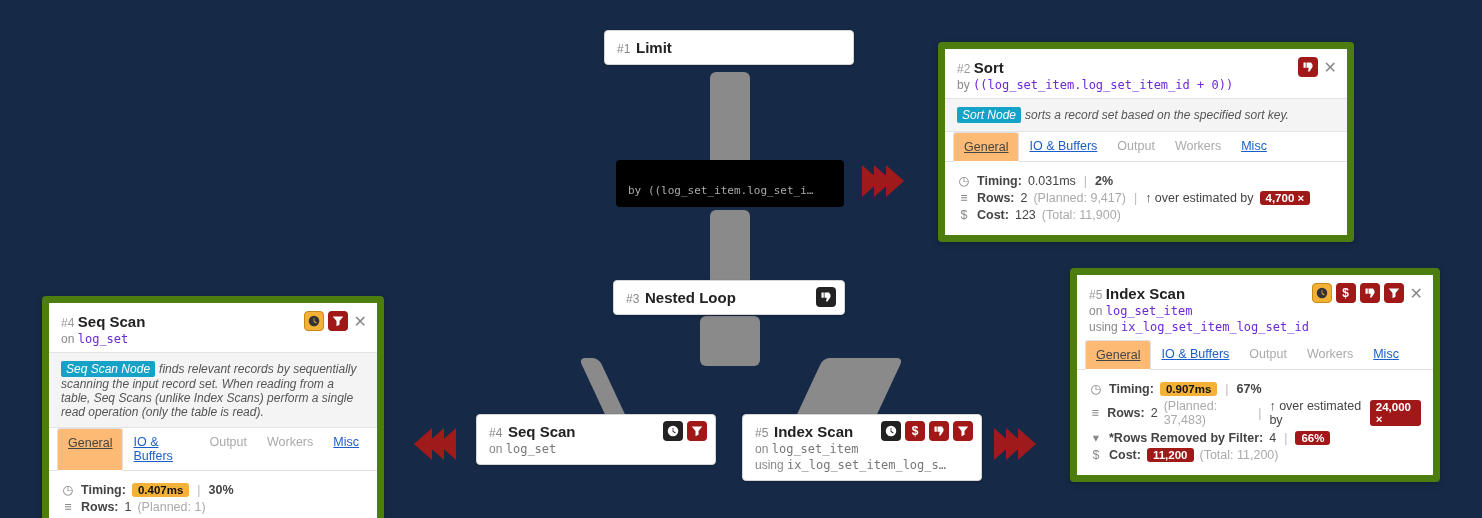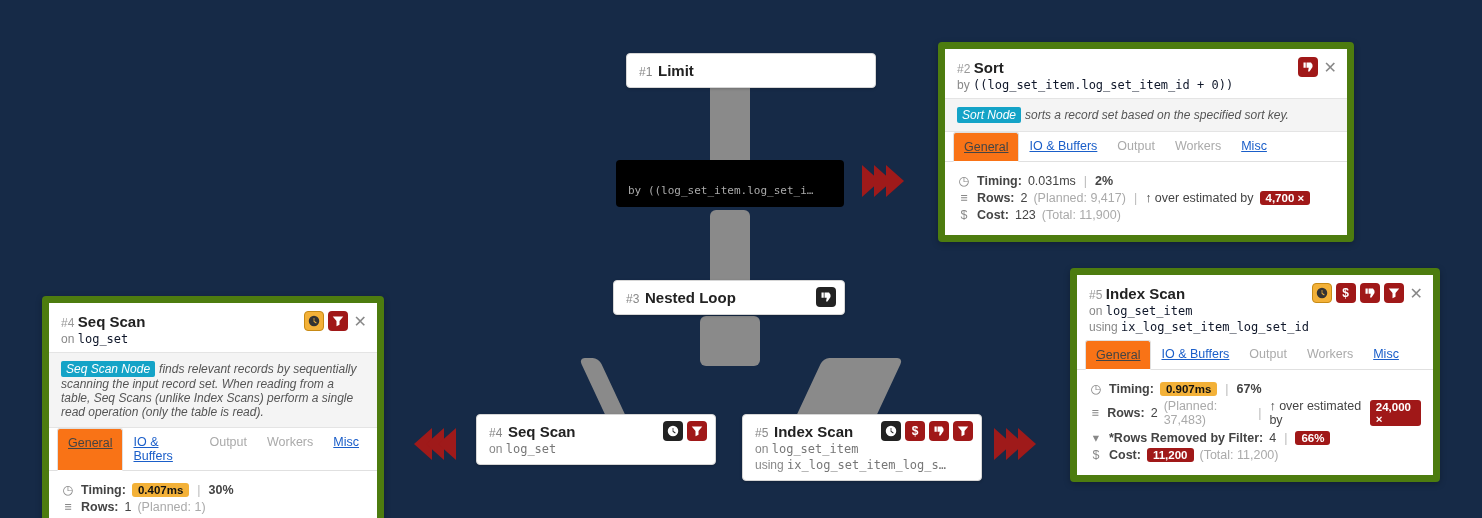--- a/index.html
+++ b/index.html
@@ -46,34 +46,34 @@
   
   .panel {
     position:absolute; background:#fff; border-radius:4px; border:7px solid #4d7c0f;
     box-shadow: 0 2px 6px rgba(0,0,0,0.25);
     font-size:12.5px;
   }
   .panel .phead { padding: 10px 12px 6px 12px; position:relative; }
   .panel .phead .idx { color:#999; font-size:12px; }
   .panel .phead .title { font-weight:700; font-size:15px; }
   .panel .phead .sub  { color:#888; margin-top:2px; font-size:12px; }
-  .panel .phead .mono { font-family:"Menlo",monospace; color:#0f172a; }
+  .panel .phead .mono { font-family:"Menlo",monospace; color:#6d28d9; }
   .panel .phead .badges { position:absolute; right:8px; top:8px; display:flex; gap:4px; align-items:center;}
   .panel .pdesc {
     background:#f4f4f4; padding:8px 12px; font-style:italic; color:#555; font-size:12px;
     border-top:1px solid #e4e4e4; border-bottom:1px solid #e4e4e4;
   }
   .panel .pdesc.tight { border-top:none; }
   .tag-cyan {
     display:inline-block; background:#14a3c7; color:#fff; font-style:italic;
     padding:1px 5px; border-radius:2px; margin-right:4px; font-size:12px;
   }
   .tabs { display:flex; gap:0; padding: 0 8px; border-bottom:1px solid #e0e0e0; background:#fff;}
   .tab { padding: 7px 10px; font-size:12.5px; color:#1a5ec9; text-decoration:underline; cursor:pointer;}
-  .tab.active { color:#444; text-decoration:underline; background:#f97316; border:1px solid #e0e0e0; border-bottom:1px solid #fff; border-radius:3px 3px 0 0; margin-bottom:-1px;}
+  .tab.active { color:#444; text-decoration:underline; background:#fdba74; border:1px solid #e0e0e0; border-bottom:1px solid #fff; border-radius:3px 3px 0 0; margin-bottom:-1px;}
   .tab.muted { color:#aaa; text-decoration:none; }
   .metrics { padding: 8px 12px 10px 12px; }
   .metrics .row { display:flex; align-items:center; gap:6px; margin:3px 0; color:#444;}
   .metrics .icon { width:14px; color:#888; text-align:center; }
   .metrics .lbl { font-weight:700; }
   .pill { background:#a01818; color:#fff; border-radius:3px; padding:1px 6px; font-weight:700; font-size:11.5px;}
   .pill-amber { background:#f3b138; color:#111; border-radius:3px; padding:1px 6px; font-weight:700; font-size:11.5px;}
   .muted { color:#aaa; }
   .sep { color:#bbb; margin:0 2px; }
 
@@ -99,21 +99,21 @@
 </head>
 <body>
 
 <div class="conn v2" style="left:710px; top:72px; height:110px;"></div>
 <div class="conn v2" style="left:710px; top:210px; height:80px;"></div>
 <div class="conn v3" style="left:700px; top:316px; height:50px;"></div>
 
 <div class="connd" style="left:602px; top:358px; width:20px; height:100px; transform:skewX(25deg); border-radius:6px;"></div>
 <div class="connd" style="left:800px; top:358px; width:80px; height:100px; transform:skewX(-25deg); border-radius:6px;"></div>
 
-<div class="node" style="left:604px; top:53px; width:250px;margin-left:22px;">
+<div class="node" style="left:604px; top:30px; width:250px;">
   <span class="idx">#1</span>
   <span class="title">Limit</span>
 </div>
 
 <div class="dark-node" style="left:616px; top:160px;">
   <span class="thumb">
     <svg class="ico" viewBox="0 0 16 16">
         <path d="M2 2h3v7H2zM6 2h6l2 3v3l-4 6h-2l1-5H6z"></path>
       </svg>
   </span>

